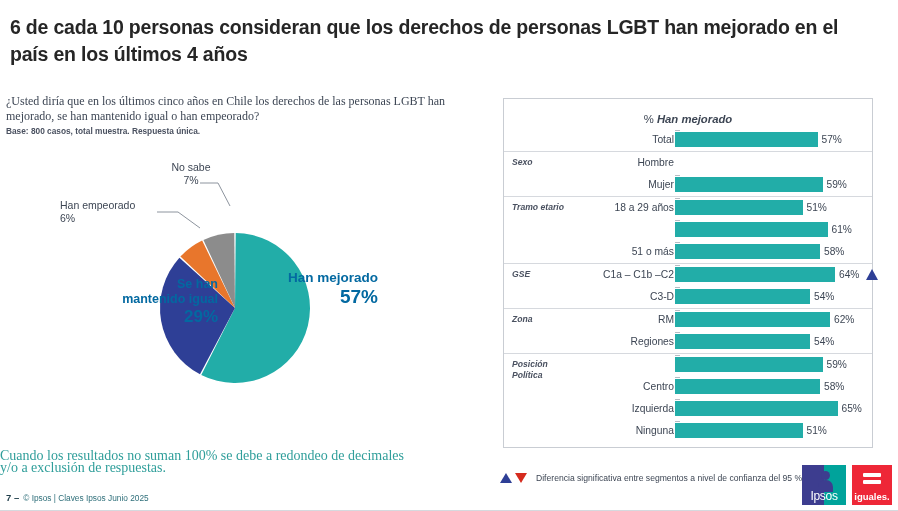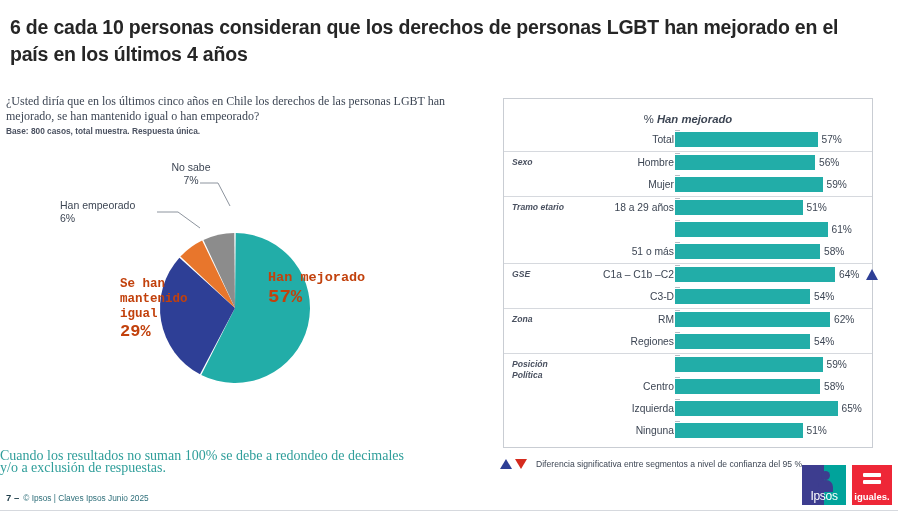--- a/index.html
+++ b/index.html
@@ -56,26 +56,25 @@
     position: absolute;
     left: 60px;
     top: 150px;
     width: 360px;
     height: 270px;
   }
   #pie-svg { display:block; }
 
   .pie-inner-label {
     position: absolute;
-    color: #c2410c;
-    font-weight: 700;
-    text-align: left;
+    color: #0369a1;
+    font-weight: 700;
+    text-align: right;
     line-height: 16px;
     font-size: 13.5px;
-    font-family: Liberation Mono, monospace;
   }
   .pie-inner-label .pct {
     display: block;
     font-size: 19px;
     line-height: 22px;
     font-weight: 700;
   }
   #label-mejorado {
     left: 208px;
     top: 120px;
@@ -221,21 +220,21 @@
     height: 0;
     border-left: 6px solid transparent;
     border-right: 6px solid transparent;
     border-bottom: 11px solid #2e3f96;
   }
 
   
   #sig-legend {
     position: absolute;
     left: 500px;
-    top: 459px;
+    top: 473px;
     display: flex;
     align-items: center;
     gap: 5px;
     justify-content: space-between;
   }
   #sig-legend .tri-up {
     width: 0; height: 0;
     border-left: 6px solid transparent;
     border-right: 6px solid transparent;
     border-bottom: 10px solid #2e3f96;
@@ -409,25 +408,20 @@
             <div class="tick"></div>
             <div class="bar" style="width: 142.5px;"></div>
             <div class="bar-val" style="left: 146.5px;">57%</div>
           </div>
         </div>
       </div>
       <div class="grp">
         <div class="grp-name">Sexo</div>
         <div class="row">
           <div class="row-label">Hombre</div>
-          <div class="bar-track">
-            <div class="tick"></div>
-            <div class="bar" style="width: 140px;"></div>
-            <div class="bar-val" style="left: 144px;">56%</div>
-          </div>
         </div>
         <div class="row">
           <div class="row-label">Mujer</div>
           <div class="bar-track">
             <div class="tick"></div>
             <div class="bar" style="width: 147.5px;"></div>
             <div class="bar-val" style="left: 151.5px;">59%</div>
           </div>
         </div>
       </div>

